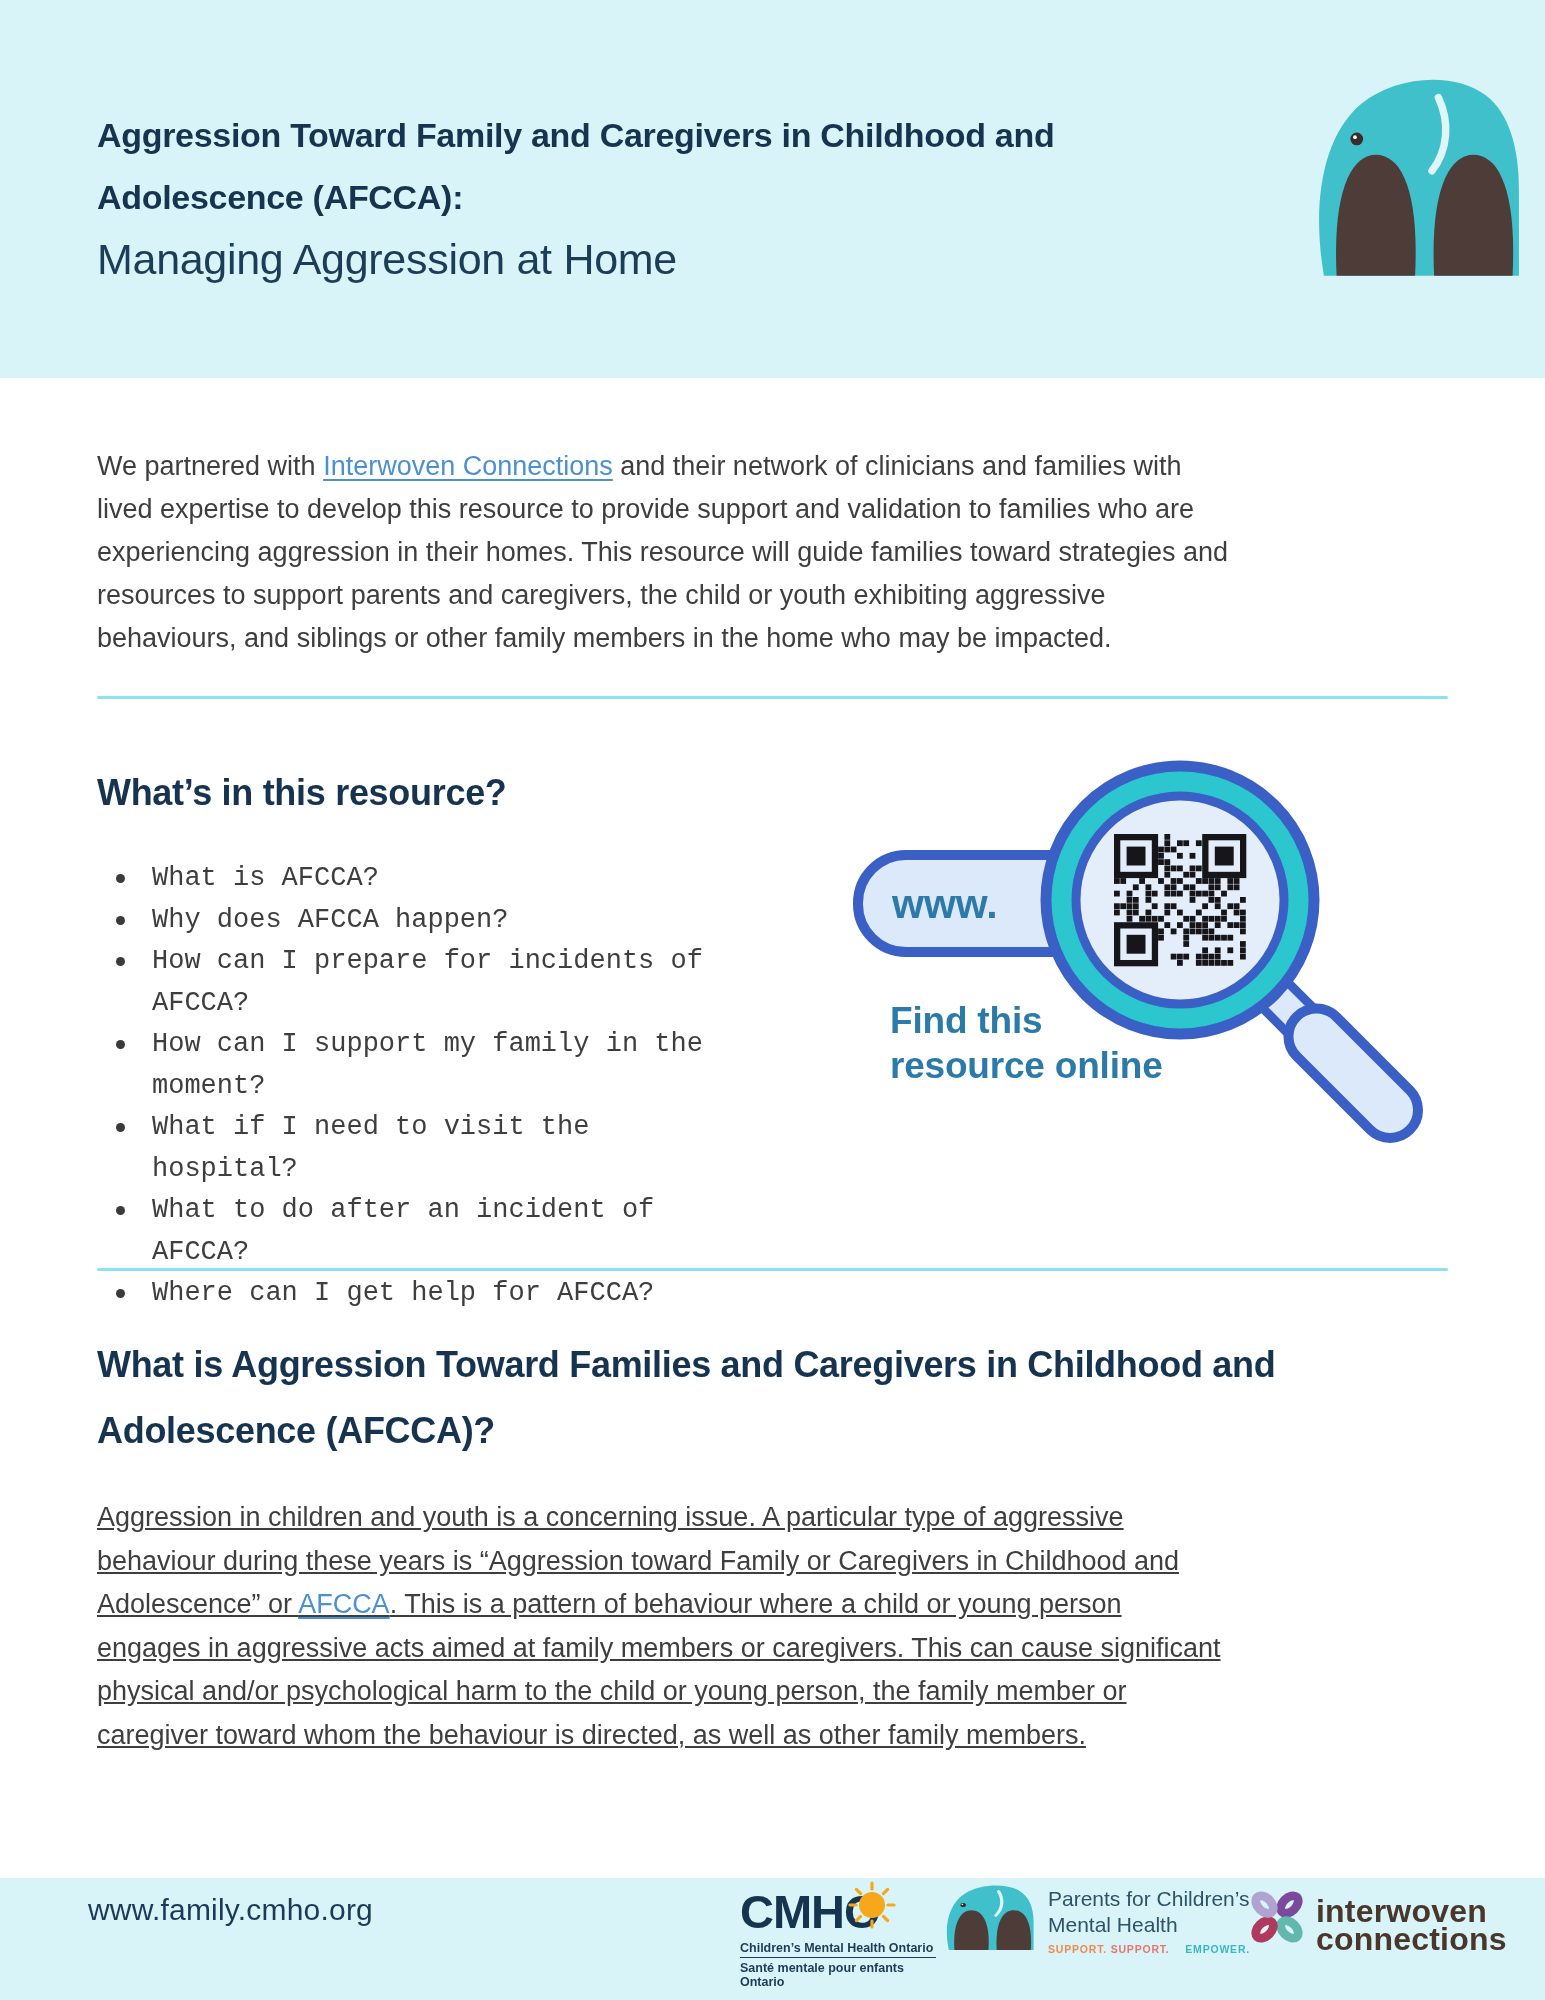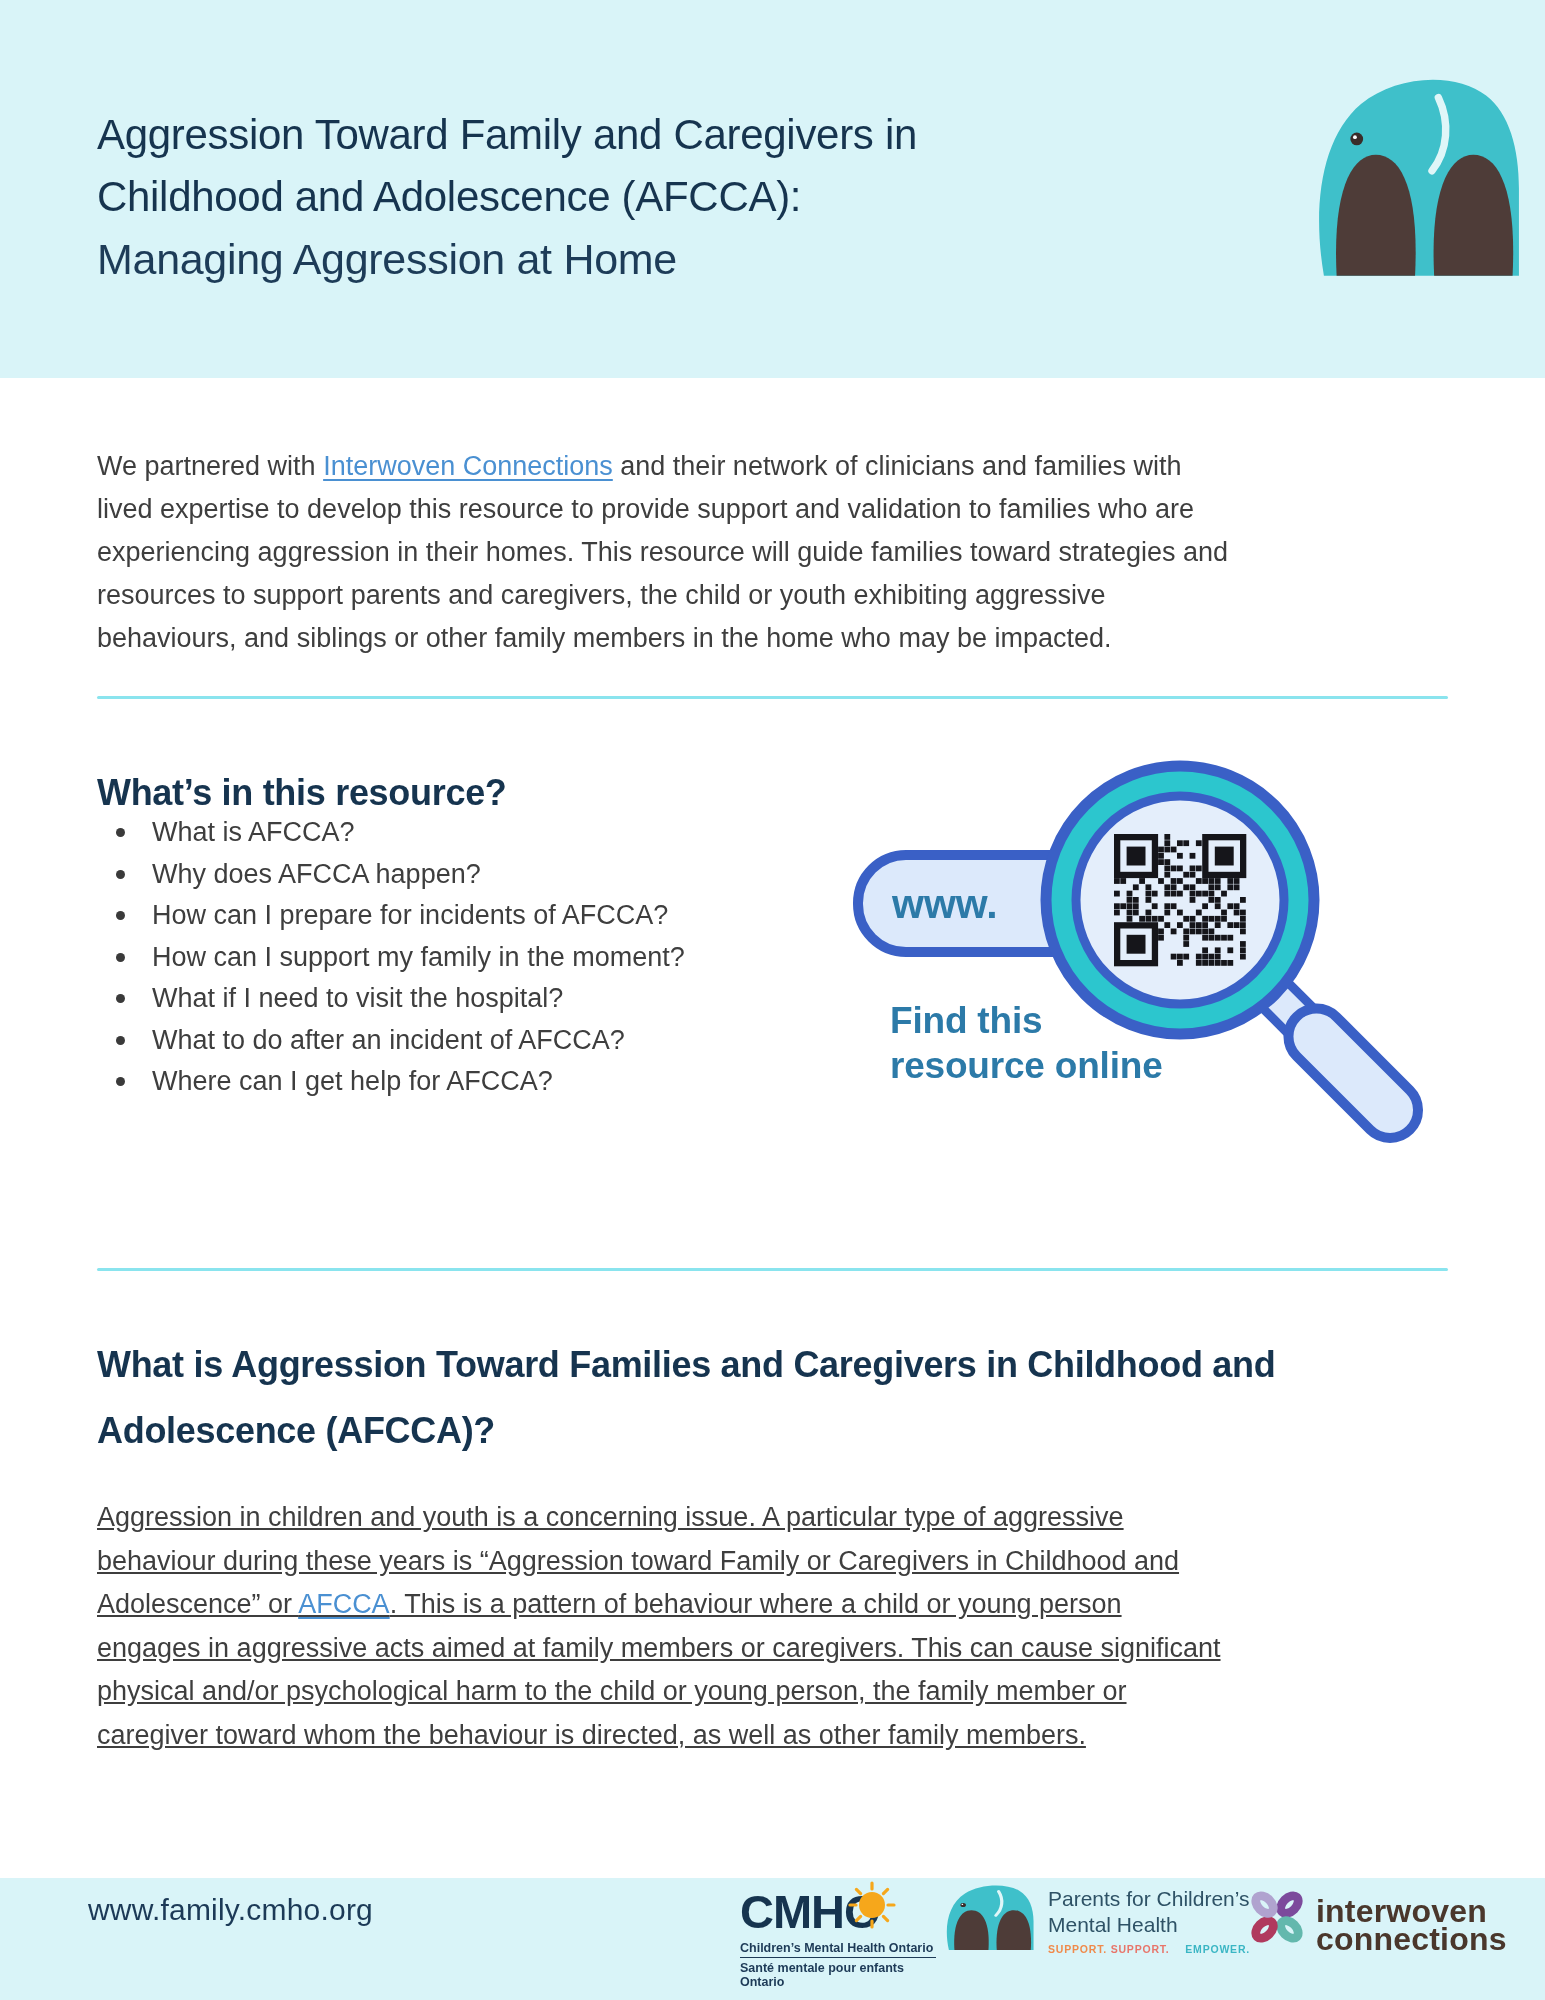--- a/index.html
+++ b/index.html
@@ -7,39 +7,39 @@
   body {
     width:1545px; height:2000px; position:relative; overflow:hidden;
     font-family:"Liberation Sans","DejaVu Sans",sans-serif;
     color:#3e3e3e;
   }
   .band { position:absolute; left:0; right:0; background:#d9f4f8; }
   .band.header { top:0; height:378px; }
   .band.footer { top:1878px; height:122px; }
 
   .title-block { position:absolute; left:97px; top:104px; width:980px; }
-  .doc-title { font-size:42px; line-height:62px; font-weight:normal; color:#16344f; letter-spacing:-0.3px; }
+  .doc-title { font-size:34px; line-height:62px; font-weight:bold; color:#16344f; letter-spacing:-0.3px; }
   .doc-subtitle { font-size:43px; line-height:62px; font-weight:400; color:#1d3c58; letter-spacing:-0.3px; }
 
   .elephant-header { position:absolute; left:1308px; top:72px; width:212px; height:207px; }
 
   .body-par { position:absolute; left:97px; width:1135px; font-size:27px; line-height:43px; color:#3e3e3e; }
   .intro-par { top:445px; }
   .afcca-par { top:1496px; line-height:43.5px;text-decoration:underline; }
   a.inline-link { color:#4a90d2; text-decoration:underline; text-underline-offset:4px; cursor:pointer; }
 
   .divider { position:absolute; left:97px; width:1351px; height:3px; background:#8ae4ee; border-radius:2px; }
   .divider-1 { top:696px; }
   .divider-2 { top:1268px; }
 
   .section-heading { position:absolute; left:97px; font-size:36px; font-weight:bold; color:#16344f; letter-spacing:-0.3px; }
   .resource-heading { top:772px; width:700px; }
   .afcca-heading { top:1332px; width:1345px; line-height:66px; }
 
-  ul.bullet-list { position:absolute; left:112px; top:812px; width:600px; list-style:none; }
+  ul.bullet-list { position:absolute; left:112px; top:858px; width:600px; list-style:none;font-family:Liberation Mono, monospace; }
   ul.bullet-list li {
     position:relative; padding-left:40px; font-size:27px; line-height:41.5px; color:#3e3e3e;
   }
   ul.bullet-list li::before {
     content:""; position:absolute; left:4px; top:16px; width:9px; height:9px;
     border-radius:50%; background:#3a3a3a;
   }
 
   .magnifier-svg { position:absolute; left:840px; top:740px; width:580px; height:410px; overflow:visible; }
   .find-caption { position:absolute; left:890px; top:998px; font-size:37px; line-height:45px;

